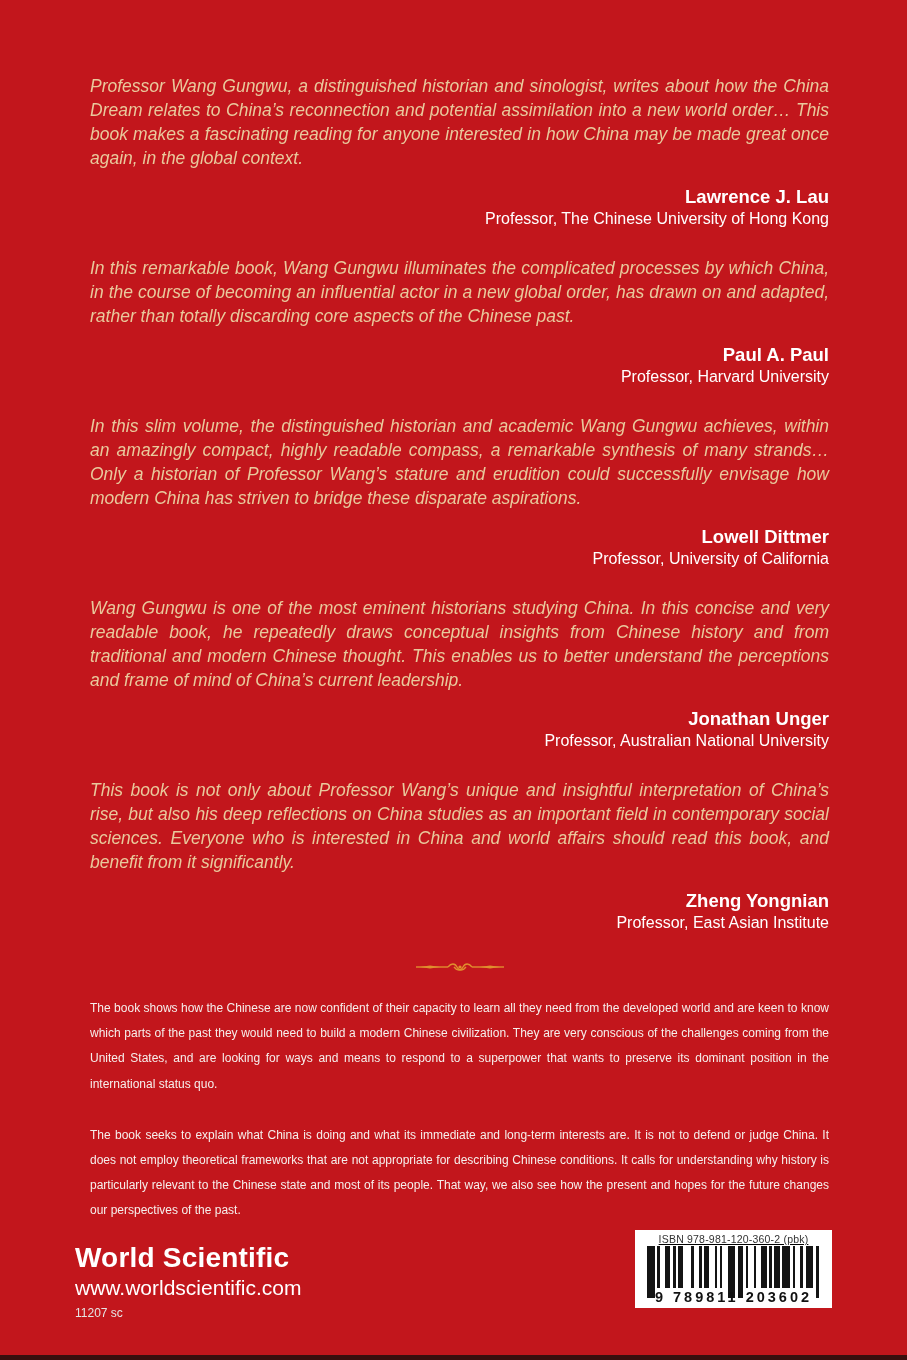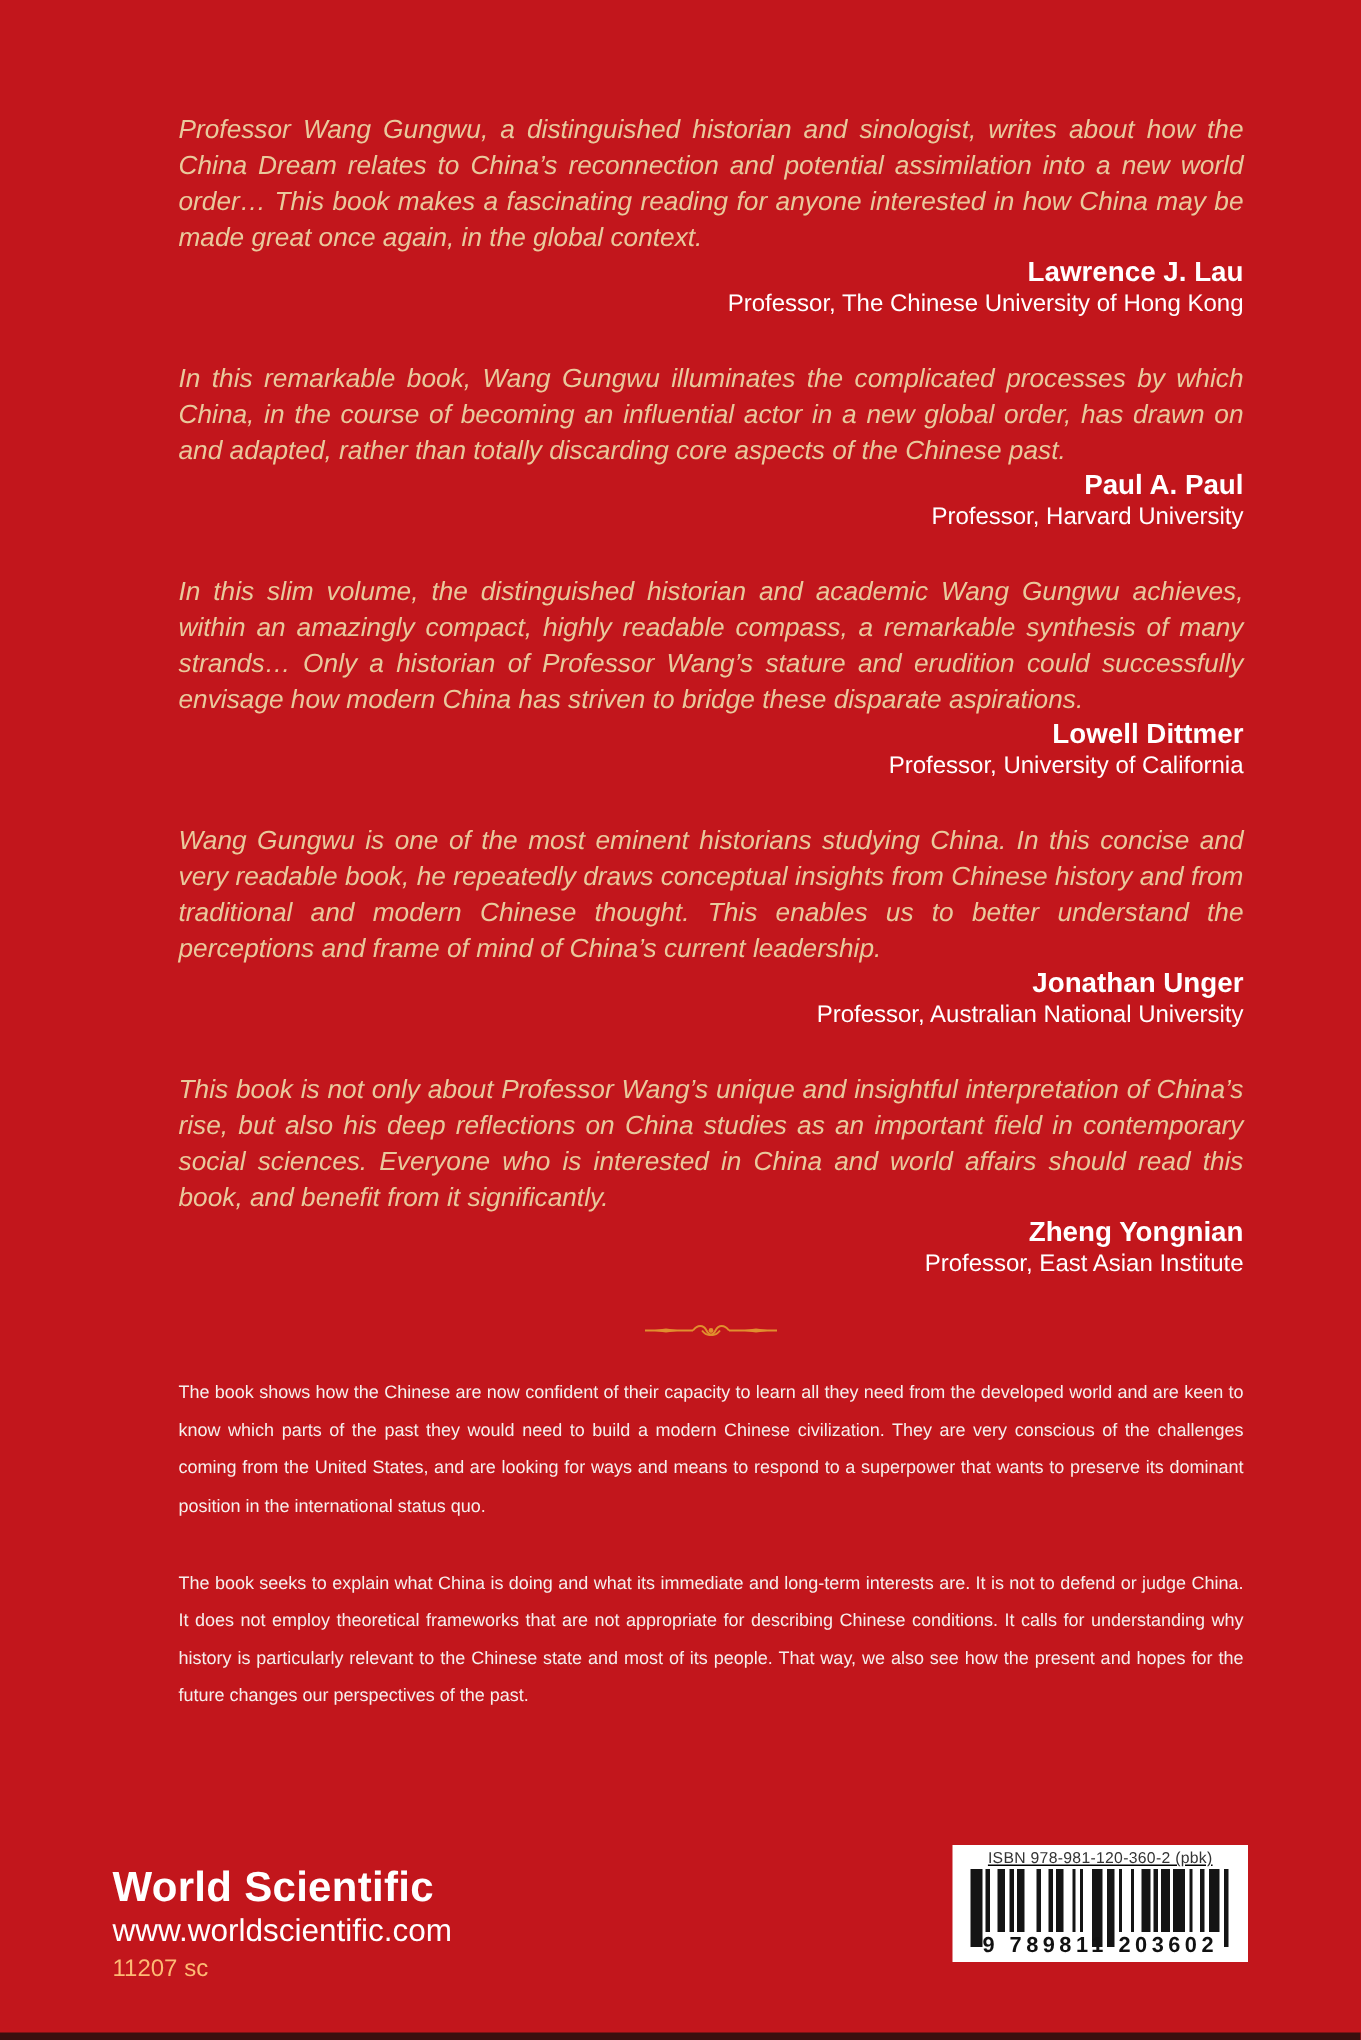--- a/index.html
+++ b/index.html
@@ -4,29 +4,29 @@
 <style>
   html,body{margin:0;padding:0;}
   body{
     width:907px;height:1360px;overflow:hidden;
     background:#c2161c;
     font-family:"Liberation Sans", sans-serif;
   }
   .page{
     position:relative;box-sizing:border-box;
     width:904px;height:1360px;
-    padding:74px 75px 0 119px;
+    padding:74px 75px 0 90px;
   }
   .quote-block{margin-bottom:27px;}
   .quote-text{
     color:#e9c99c;font-style:italic;
     font-size:17.5px;line-height:24px;
     text-align:justify;letter-spacing:0px;
   }
-  .attribution{text-align:right;margin-top:0;line-height:1;}
+  .attribution{text-align:right;margin-top:16px;line-height:1;}
   .attr-name{
     display:block;color:#ffffff;font-weight:bold;
     font-size:18.5px;line-height:22px;
   }
   .attr-title{
     display:block;color:#ffffff;
     font-size:16px;line-height:21px;
   }
   .ornament-wrap{text-align:center;margin:0 0 22px 0;height:14px;}
   .body-para{
@@ -35,21 +35,21 @@
   }
   .footer{
     position:absolute;left:75px;top:1226px;width:757px;
     display:flex;justify-content:space-between;align-items:flex-start;
   }
   .publisher-name{
     color:#ffffff;font-weight:bold;font-size:28px;
     letter-spacing:0.2px;line-height:32px;margin-top:16px;
   }
   .publisher-web{color:#ffffff;font-size:21px;line-height:26px;margin-top:1px;}
-  .publisher-code{color:#fdba74;font-size:16px;line-height:20px;margin-top:2px;}
+  .publisher-code{color:#e5e5e5;font-size:12px;line-height:20px;margin-top:2px;}
   .barcode{
     box-sizing:border-box;width:197px;height:78px;background:#ffffff;
     position:relative;padding:3px 8px 0 8px;margin-top:4px;text-decoration:underline;
   }
   .isbn-label{
     font-size:10.5px;color:#333333;text-align:center;
     line-height:12px;white-space:nowrap;letter-spacing:0.2px;
   }
   .bars{position:relative;height:52px;margin-top:1px;}
   .bar{position:absolute;top:0;background:#141414;}

